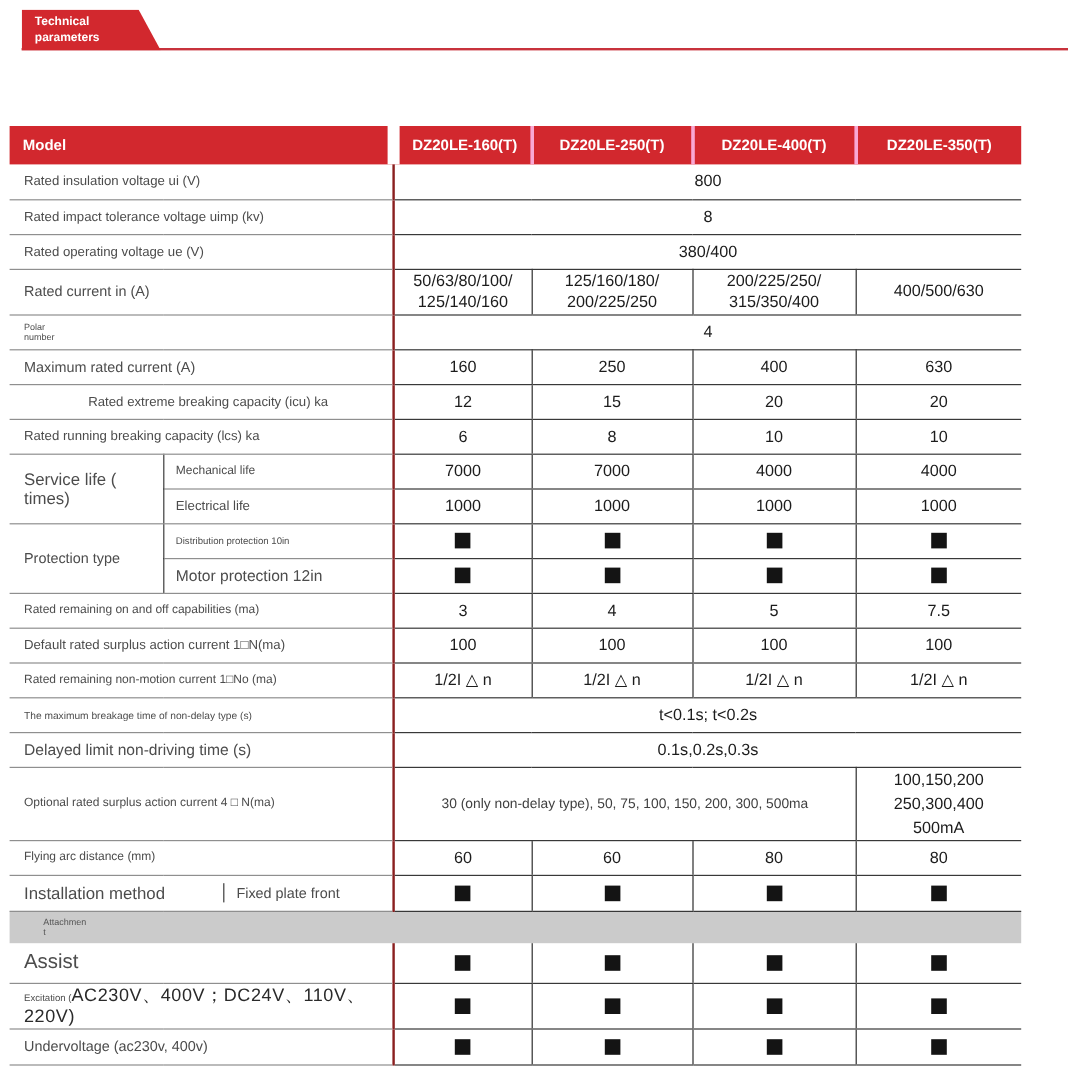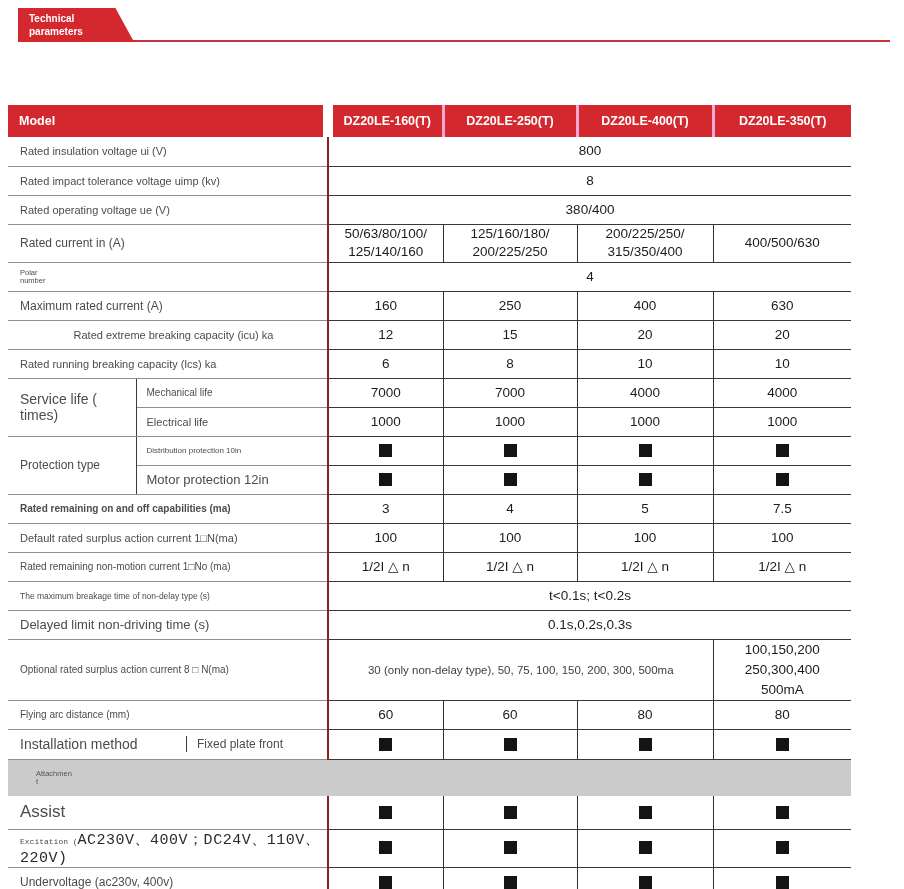--- a/index.html
+++ b/index.html
@@ -165,21 +165,21 @@
           <td class="val"><span class="sq"></span></td>
         </tr>
         <tr style="height: 29px;">
           <td class="sub" style="font-size: 13px;">Motor protection 12in</td>
           <td class="val"><span class="sq"></span></td>
           <td class="val"><span class="sq"></span></td>
           <td class="val"><span class="sq"></span></td>
           <td class="val"><span class="sq"></span></td>
         </tr>
         <tr style="height: 29px;">
-          <td class="lbl" colspan="2" style="font-size: 10px; font-weight: bold;">Rated remaining on and off capabilities (ma)</td>
+          <td class="lbl" colspan="2" style="font-size: 10px;">Rated remaining on and off capabilities (ma)</td>
           <td class="val">3</td>
           <td class="val">4</td>
           <td class="val">5</td>
           <td class="val">7.5</td>
         </tr>
         <tr style="height: 29px;">
           <td class="lbl" colspan="2" style="font-size: 11px;">Default rated surplus action current 1□N(ma)</td>
           <td class="val">100</td>
           <td class="val">100</td>
           <td class="val">100</td>
@@ -194,52 +194,52 @@
         </tr>
         <tr style="height: 29px;">
           <td class="lbl" colspan="2" style="font-size: 8.5px;">The maximum breakage time of non-delay type (s)</td>
           <td class="val" colspan="4">t&lt;0.1s; t&lt;0.2s</td>
         </tr>
         <tr style="height: 29px;">
           <td class="lbl" colspan="2" style="font-size: 13px;">Delayed limit non-driving time (s)</td>
           <td class="val" colspan="4">0.1s,0.2s,0.3s</td>
         </tr>
         <tr style="height: 61px;">
-          <td class="lbl" colspan="2" style="font-size: 10px;">Optional rated surplus action current 8 □ N(ma)</td>
+          <td class="lbl" colspan="2" style="font-size: 10px;">Optional rated surplus action current 4 □ N(ma)</td>
           <td class="val small-text" colspan="3">30 (only non-delay type), 50, 75, 100, 150, 200, 300, 500ma</td>
           <td class="val multi">100,150,200
 250,300,400
 500mA</td>
         </tr>
         <tr style="height: 29px;">
           <td class="lbl" colspan="2" style="font-size: 10px;">Flying arc distance (mm)</td>
           <td class="val">60</td>
           <td class="val">60</td>
           <td class="val">80</td>
           <td class="val">80</td>
         </tr>
         <tr style="height: 30px;">
           <td class="lbl" colspan="2" style="padding: 0px;"><div class="split"><span class="split-l" style="font-size: 14px; padding-left: 12px;">Installation method</span><span class="split-r" style="font-size: 12px;">Fixed plate front</span></div></td>
           <td class="val"><span class="sq"></span></td>
           <td class="val"><span class="sq"></span></td>
           <td class="val"><span class="sq"></span></td>
           <td class="val"><span class="sq"></span></td>
         </tr>
-        <tr style="height: 37px; margin-left: 36px;">
+        <tr style="height: 27px; margin-left: 36px;">
           <td colspan="6" class="band">Attachmen
 t</td>
         </tr>
         <tr style="height: 33px;">
           <td class="lbl" colspan="2" style="font-size: 17px;">Assist</td>
           <td class="val"><span class="sq"></span></td>
           <td class="val"><span class="sq"></span></td>
           <td class="val"><span class="sq"></span></td>
           <td class="val"><span class="sq"></span></td>
         </tr>
-        <tr style="height: 32px; font-family: Liberation Mono, monospace;">
+        <tr style="height: 32px;">
           <td class="lbl" colspan="2"><span style="font-size: 8px;">Excitation (</span><span class="lbl-big" style="font-size: 15px;">AC230V、400V；DC24V、110V、220V)</span></td>
           <td class="val"><span class="sq"></span></td>
           <td class="val"><span class="sq"></span></td>
           <td class="val"><span class="sq"></span></td>
           <td class="val"><span class="sq"></span></td>
         </tr>
         <tr style="height: 30px;">
           <td class="lbl" colspan="2" style="font-size: 12px;">Undervoltage (ac230v, 400v)</td>
           <td class="val"><span class="sq"></span></td>
           <td class="val"><span class="sq"></span></td>

